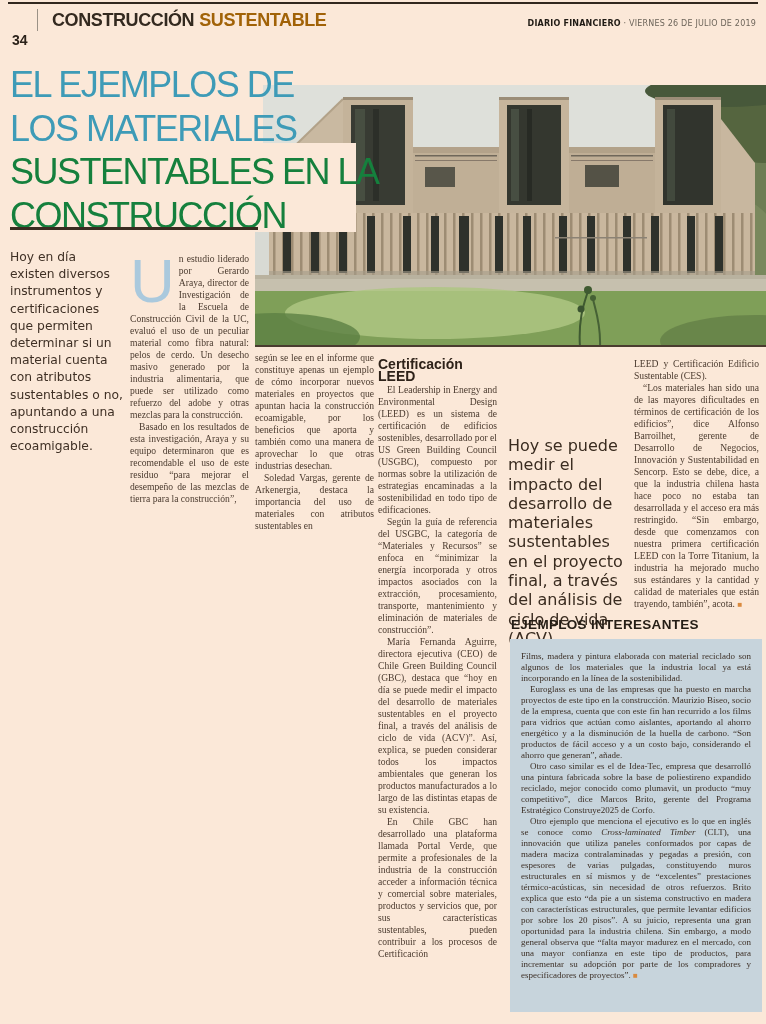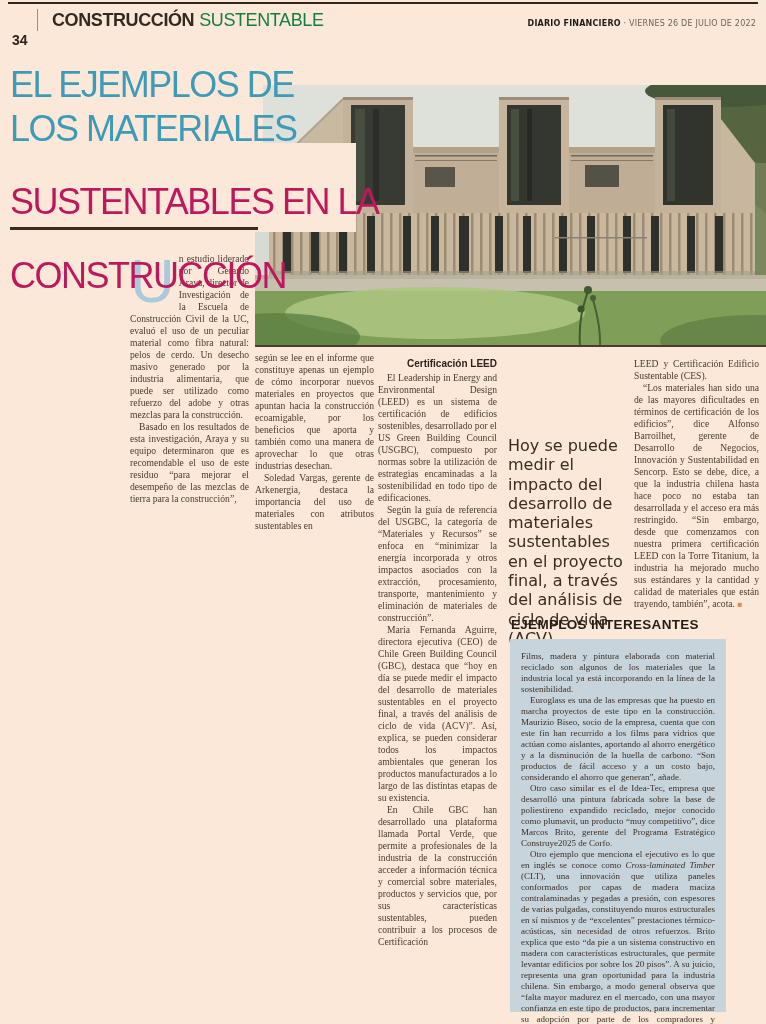--- a/index.html
+++ b/index.html
@@ -10,82 +10,82 @@
     font-family:"Liberation Serif", serif; color:#46352a;
   }
   .abs { position:absolute; }
 
   
   .top-rule { left:8px; top:2px; width:750px; height:2px; background:#31271e; }
   .page-num { left:12px; top:32px; font-family:"Liberation Sans",sans-serif; font-weight:700; font-size:14px; color:#2b221a; }
   .head-divider { left:37px; top:9px; width:1px; height:22px; background:#9a9186; }
   .section-title { left:52px; top:10px; font-family:"Liberation Sans",sans-serif; font-size:18px; letter-spacing:-0.4px; white-space:nowrap; }
   .section-title .strong { font-weight:700; color:#33291f; }
-  .section-title .light  { font-weight:400; color:#15803d; margin-left:5px;margin-top:6px; }
+  .section-title .light  { font-weight:700; color:#a16207; margin-left:5px;margin-top:6px; }
   .masthead { right:10px; top:19px; font-family:"DejaVu Sans",sans-serif; font-size:8px; letter-spacing:.2px; white-space:nowrap; }
   .masthead .brand { font-weight:700; color:#1f1a14; }
   .masthead .date  { color:#6d655a; }
 
   
   .photo { left:255px; top:85px; width:511px; height:262px; z-index:1; }
   .photo svg { display:block; width:100%; height:100%; }
 
   
   .hl-bg-top    { left:0; top:85px;  width:263px; height:58px; background:#fbe8d8; z-index:2; }
   .hl-bg-bottom { left:0; top:143px; width:356px; height:89px; background:#fbe8d8; z-index:2; }
   .headline { left:10px; top:63px; z-index:3; font-family:"Liberation Sans",sans-serif;
               font-size:36px; line-height:43.5px; letter-spacing:-1.5px; font-weight:400; white-space:nowrap; }
   .headline .blue { color:#3e9bb7; }
-  .headline .dark { color:#be185d;margin-top:30px; }
+  .headline .dark { color:#15803d; }
   .headline-rule { left:10px; top:227px; width:248px; height:2.5px; background:#3a2c21; z-index:3; }
 
   
   .lede { left:10px; top:249px; width:114px; font-family:"DejaVu Sans",sans-serif;
           font-size:12.3px; line-height:17.2px; color:#3f3025; }
 
   
   .col { width:119px; font-size:9.6px; line-height:12px; text-align:justify;
          hyphens:auto; -webkit-hyphens:auto; color:#4a3a2e; }
   .col p.ind { text-indent:9px;font-family:Liberation Serif, serif; }
   .col-1 { left:130px; top:253px; }
   .col-2 { left:255px; top:352px; }
   .col-3 { left:378px; top:352px; }
   .col-5 { left:634px; top:358px; width:125px; }
   .dropcap { float:left; font-family:"Liberation Sans",sans-serif; font-size:62px; line-height:50px;
              color:#aac9dd; margin:3px 4px 0 0; font-weight:400; }
-  .subhead { font-family:"Liberation Sans",sans-serif; font-weight:700; font-size:10px;
-             color:#2e2219; margin:6px 0 2px 0; text-align:right; }
+  .subhead { font-family:"Liberation Sans",sans-serif; font-weight:700; font-size:14px;
+             color:#2e2219; margin:6px 0 2px 0; text-align:left; }
 
   
   .pull-quote { left:508px; top:436px; width:120px; font-family:"DejaVu Sans",sans-serif;
                 font-size:16px; line-height:19.3px; color:#3a2c20; }
 
   
   .sidebar-title { left:511px; top:617px; font-family:"Liberation Sans",sans-serif; font-weight:700;
                    font-size:13.5px; letter-spacing:.3px; color:#241d15;text-align:center; }
-  .sidebar-box { left:510px; top:639px; width:216px; height:373px; background:#c7d4dc;
+  .sidebar-box { left:510px; top:639px; width:252px; height:373px; background:#c7d4dc;
                  padding:12px 11px; font-size:9px; line-height:11px; text-align:justify;
                  hyphens:auto; -webkit-hyphens:auto; color:#3c2f26; }
   .sidebar-box p.ind { text-indent:9px; }
   .it { font-style:italic; }
   .endsq { color:#d98a3f; font-size:8px; }
 </style>
 </head>
 <body>
 
 <div class="page">
 
   <div class="abs top-rule"></div>
   <div class="abs page-num">34</div>
   <div class="abs head-divider"></div>
   <div class="abs section-title">
     <span class="strong">CONSTRUCCIÓN</span><span class="light">SUSTENTABLE</span>
   </div>
   <div class="abs masthead">
-    <span class="brand">DIARIO FINANCIERO</span><span class="date"> · VIERNES 26 DE JULIO DE 2022</span>
+    <span class="brand">DIARIO FINANCIERO</span><span class="date"> · VIERNES 26 DE JULIO DE 2019</span>
   </div>
 
   <div class="abs photo">
     <svg viewBox="0 0 511 262" preserveAspectRatio="none">
       <rect x="0" y="0" width="511" height="262" fill="#d8dad4"></rect>
       <rect x="0" y="0" width="511" height="80" fill="#e3e4de" opacity="0.6"></rect>
 
       <ellipse cx="505" cy="95" rx="72" ry="100" fill="#6e7d54"></ellipse>
       <ellipse cx="508" cy="30" rx="58" ry="48" fill="#55653f"></ellipse>
       <ellipse cx="478" cy="165" rx="46" ry="52" fill="#7b8a5e" opacity="0.9"></ellipse>
@@ -165,20 +165,21 @@
   <div class="abs hl-bg-top"></div>
   <div class="abs hl-bg-bottom"></div>
   <div class="abs headline">
     <div class="blue">EL EJEMPLOS DE</div>
     <div class="blue">LOS MATERIALES</div>
     <div class="dark">SUSTENTABLES EN LA</div>
     <div class="dark">CONSTRUCCIÓN</div>
   </div>
   <div class="abs headline-rule"></div>
 
+  <div class="abs lede">Hoy en día existen diversos instrumentos y certificaciones que permiten determinar si un material cuenta con atributos sustentables o no, apuntando a una construcción ecoamigable.</div>
 
   <div class="abs col col-1">
     <p><span class="dropcap">U</span><span>n estudio liderado por Gerardo Araya, director de Investigación de la Escuela de Construcción Civil de la UC, evaluó el uso de un peculiar material como fibra natural: pelos de cerdo. Un desecho masivo generado por la industria alimentaria, que puede ser utilizado como refuerzo del adobe y otras mezclas para la construcción.</span></p>
     <p class="ind">Basado en los resultados de esta investigación, Araya y su equipo determinaron que es recomendable el uso de este residuo “para mejorar el desempeño de las mezclas de tierra para la construcción”,</p>
   </div>
 
   <div class="abs col col-2">
     <p>según se lee en el informe que constituye apenas un ejemplo de cómo incorporar nuevos materiales en proyectos que apuntan hacia la construcción ecoamigable, por los beneficios que aporta y también como una manera de aprovechar lo que otras industrias desechan.</p>
     <p class="ind">Soledad Vargas, gerente de Arkenergia, destaca la importancia del uso de materiales con atributos sustentables en</p>
   </div>

